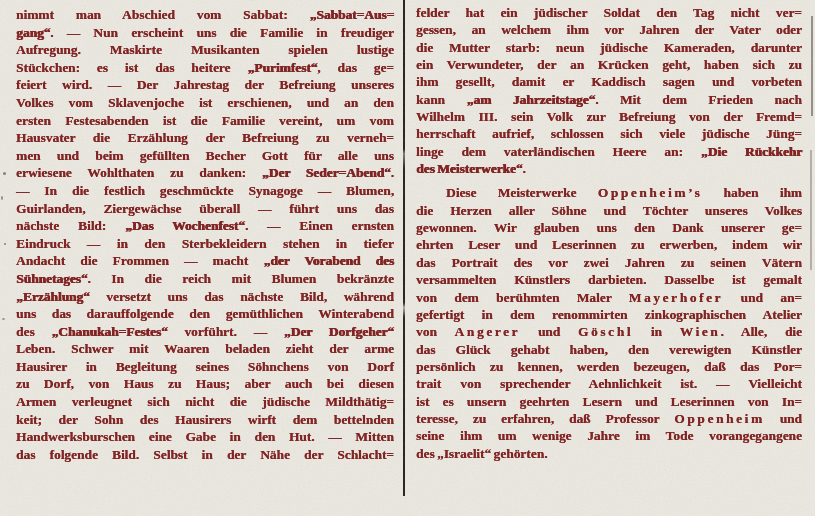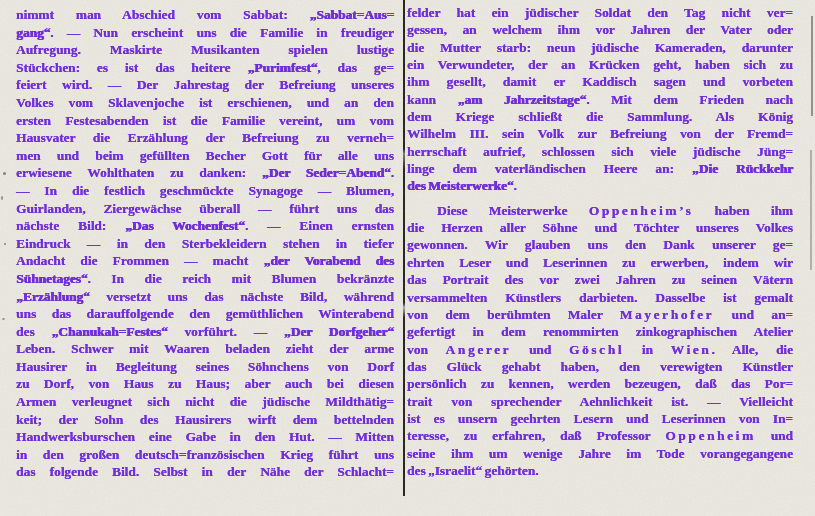--- a/index.html
+++ b/index.html
@@ -8,28 +8,28 @@
     background: #ebe8e0;
     font-family: "Liberation Serif", serif;
   }
   .page {
     position: absolute; inset: 0;
   }
   
   .scan-noise { position: absolute; inset: 0; pointer-events: none; }
   .col {
     position: absolute;
-    color: #6d28d9;
+    color: #7f1d1d;
     font-weight: bold;
     font-size: 13.4px;
     word-spacing: -1px;
     text-shadow: 0.25px 0 0 currentColor; 
   }
   .col-left  { left: 16px;  top: 6px; width: 378px; line-height: 17.6px; }
-  .col-right { left: 407px; top: 4px; width: 386px; line-height: 17.35px; }
+  .col-right { left: 416px; top: 4px; width: 386px; line-height: 17.35px; }
   .line { text-align: justify; text-align-last: justify; }
   .line.nojust { text-align-last: left; }
   .line.indent { text-indent: 30px; }
   .line.gap { margin-top: 7px; }
   .n { }
   .b { text-shadow: 0.8px 0 0 currentColor, 0.4px 0 0 currentColor; } 
   .sp { letter-spacing: 2.6px; } 
   .divider {
     position: absolute; left: 403px; top: 0; width: 2px; height: 496px;
     background: linear-gradient(
@@ -69,34 +69,32 @@
       <div class="line"><span class="b">Sühnetages“</span><span class="n">. In die reich mit Blumen bekränzte</span></div>
       <div class="line"><span class="b">„Erzählung“</span><span class="n"> versetzt uns das nächste Bild, während</span></div>
       <div class="line"><span class="n">uns das darauffolgende den gemüthlichen Winterabend</span></div>
       <div class="line"><span class="n">des </span><span class="b">„Chanukah=Festes“</span><span class="n"> vorführt. — </span><span class="b">„Der Dorfgeher“</span></div>
       <div class="line"><span class="n">Leben.  Schwer mit Waaren beladen zieht der arme</span></div>
       <div class="line"><span class="n">Hausirer in Begleitung seines Söhnchens von Dorf</span></div>
       <div class="line"><span class="n">zu Dorf, von Haus zu Haus; aber auch bei diesen</span></div>
       <div class="line"><span class="n">Armen verleugnet sich nicht die jüdische Mildthätig=</span></div>
       <div class="line"><span class="n">keit; der Sohn des Hausirers wirft dem bettelnden</span></div>
       <div class="line"><span class="n">Handwerksburschen eine Gabe in den Hut. — Mitten</span></div>
-      <div class="line"><span class="n">in den großen deutsch=französischen Krieg führt uns</span></div>
       <div class="line"><span class="n">das folgende Bild.  Selbst in der Nähe der Schlacht=</span></div>
     </div>
 
   <div class="divider"></div>
 
   <div class="col col-right">
       <div class="line"><span class="n">felder hat ein jüdischer Soldat den Tag nicht ver=</span></div>
       <div class="line"><span class="n">gessen, an welchem ihm vor Jahren der Vater oder</span></div>
       <div class="line"><span class="n">die Mutter starb: neun jüdische Kameraden, darunter</span></div>
       <div class="line"><span class="n">ein Verwundeter, der an Krücken geht, haben sich zu</span></div>
       <div class="line"><span class="n">ihm gesellt, damit er Kaddisch sagen und vorbeten</span></div>
       <div class="line"><span class="n">kann </span><span class="b">„am Jahrzeitstage“</span><span class="n">.  Mit dem Frieden nach</span></div>
-      <div class="line"><span class="n">dem Kriege schließt die Sammlung.  Als König</span></div>
       <div class="line"><span class="n">Wilhelm III. sein Volk zur Befreiung von der Fremd=</span></div>
       <div class="line"><span class="n">herrschaft aufrief, schlossen sich viele jüdische Jüng=</span></div>
       <div class="line"><span class="n">linge dem vaterländischen Heere an:  </span><span class="b">„Die Rückkehr</span></div>
       <div class="line nojust"><span class="b">des Meisterwerke“</span><span class="n">.</span></div>
       <div class="line indent gap"><span class="n">Diese Meisterwerke </span><span class="sp">Oppenheim’s</span><span class="n"> haben ihm</span></div>
       <div class="line"><span class="n">die Herzen aller Söhne und Töchter unseres Volkes</span></div>
       <div class="line"><span class="n">gewonnen.  Wir glauben uns den Dank unserer ge=</span></div>
       <div class="line"><span class="n">ehrten Leser und Leserinnen zu erwerben, indem wir</span></div>
       <div class="line"><span class="n">das Portrait des vor zwei Jahren zu seinen Vätern</span></div>
       <div class="line"><span class="n">versammelten Künstlers darbieten. Dasselbe ist gemalt</span></div>

